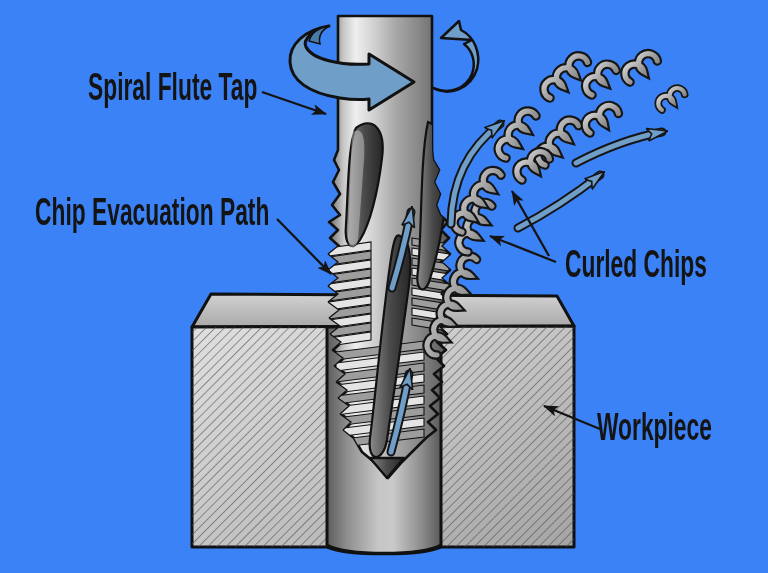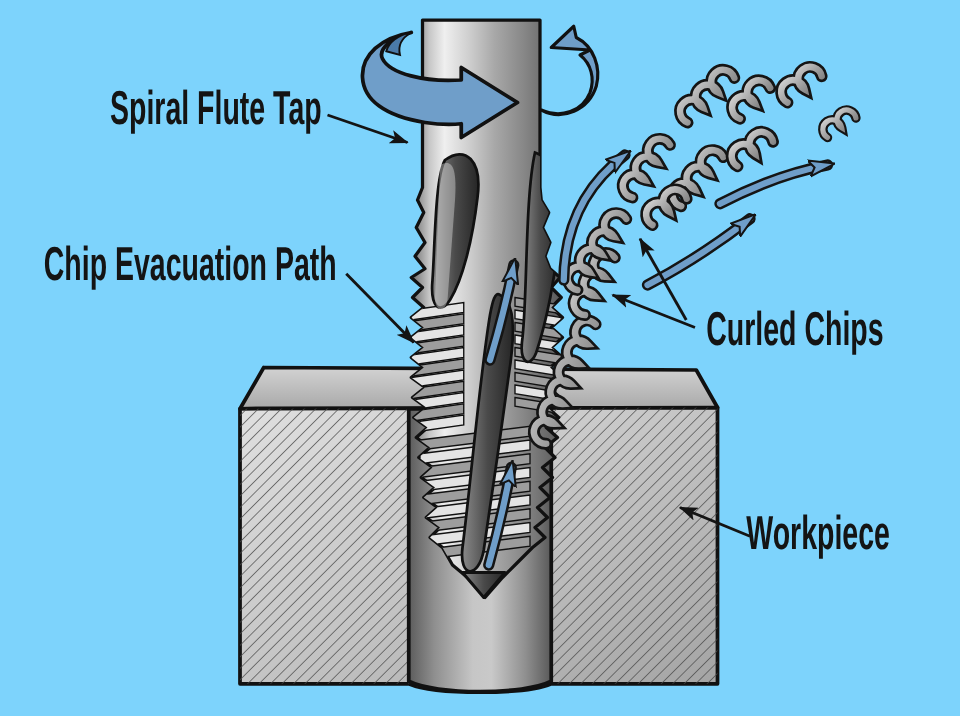--- a/index.html
+++ b/index.html
@@ -1,16 +1,16 @@
 <!DOCTYPE html>
 <html><head>
 <meta charset="utf-8">
 <style>
   html,body{margin:0;padding:0;background:#fff;}
-  .stage{position:relative;width:768px;height:573px;background:#7dd3fc;overflow:hidden;
+  .stage{position:relative;width:768px;height:573px;background:#3b82f6;overflow:hidden;
          font-family:"Liberation Sans",sans-serif;}
   .stage svg{position:absolute;left:0;top:0;}
   .label{position:absolute;font-weight:700;font-size:38px;line-height:1;color:#141414;
          white-space:nowrap;transform:scale(0.60,1);transform-origin:0 0;letter-spacing:0px;}
   .sA{fill:#e4e4e4;stroke:#111;stroke-width:1.1;}
   .sB{fill:#9d9d9d;stroke:#111;stroke-width:1.1;}
   .chipO{stroke:#151515;stroke-width:9.5;fill:none;stroke-linecap:round;}
   .chipS{stroke:url(#chipGrad);stroke-width:5.2;fill:none;stroke-linecap:round;}
   .blueUnder{stroke:#151515;stroke-width:9;fill:none;stroke-linecap:round;}
   .blueOver{stroke:#6f9ec9;stroke-width:5;fill:none;stroke-linecap:round;}

